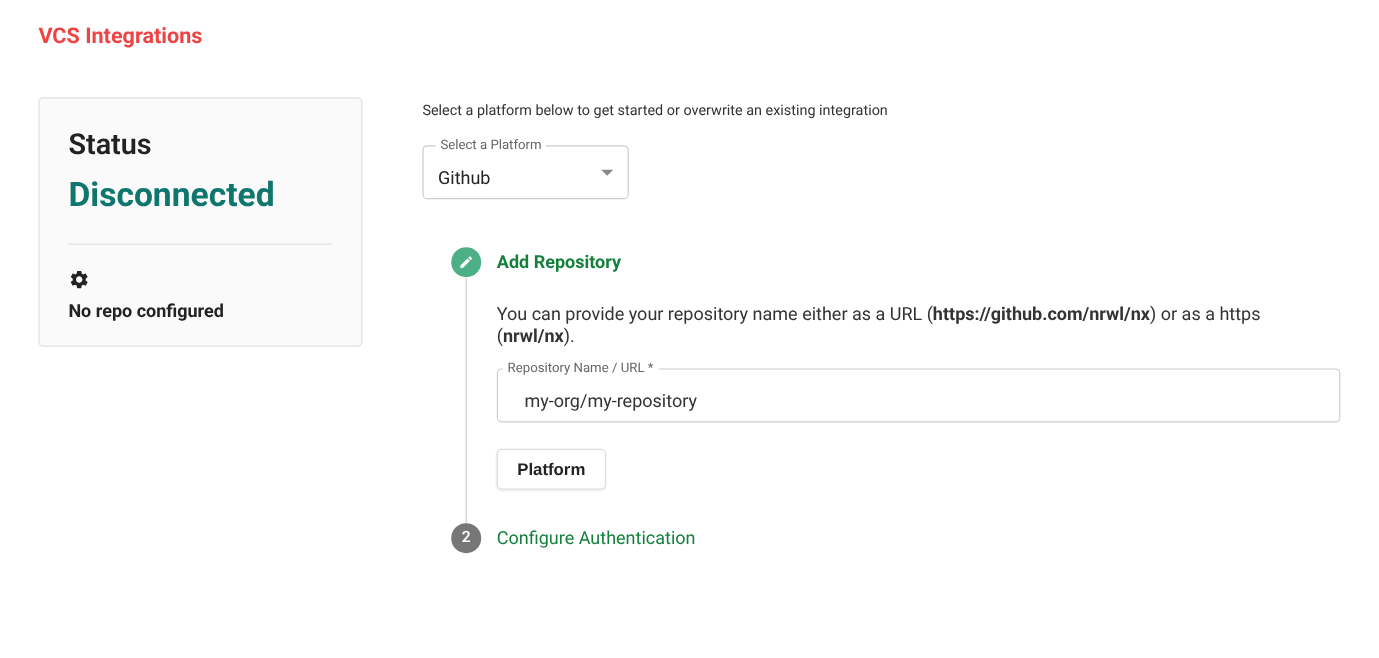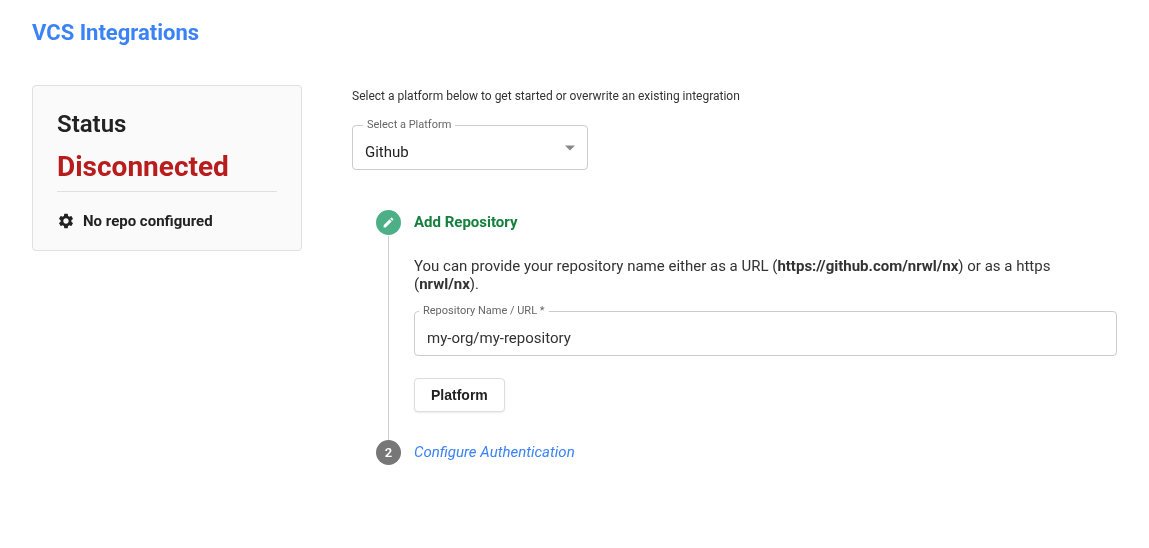--- a/index.html
+++ b/index.html
@@ -9,24 +9,24 @@
     }
     body {
       font-family: -apple-system, BlinkMacSystemFont, "Segoe UI", Roboto, "Helvetica Neue", Arial, sans-serif;
       color: #222;
       background: #fff;
       width: 1149px;
       height: 548px;
       padding: 20px 32px;
     }
     .page-title {
-      font-size: 22px;
+      font-size: 18px;
       font-weight: 700;
       margin-bottom: 40px;
-      color: #3b82f6;
+      color: #ef4444;
     }
     .layout {
       display: flex;
       gap: 50px;
     }
     .sidebar {
       width: 270px;
       flex-shrink: 0;
     }
     .status-card {
@@ -37,53 +37,54 @@
     }
     .status-label {
       font-size: 24px;
       font-weight: 600;
       margin-bottom: 12px;
       color: #222;
     }
     .status-value {
       font-size: 28px;
       font-weight: 700;
-      color: #b91c1c;
-      margin-bottom: 8px;
+      color: #0f766e;
+      margin-bottom: 24px;
     }
     .status-divider {
       border: none;
       border-top: 1px solid #e0e0e0;
       margin-bottom: 20px;
     }
     .repo-status {
       display: flex;
-      align-items: center;
+      align-items: flex-start;
       gap: 8px;
       font-weight: 700;
       font-size: 15px;
       color: #222;
+      flex-direction: column;
     }
     .gear-icon {
       width: 18px;
       height: 18px;
       flex-shrink: 0;
     }
     .main {
       flex: 1;
       padding-top: 4px;
     }
     .instruction {
       font-size: 12px;
       color: #333;
       margin-bottom: 22px;
     }
     .select-wrap {
       position: relative;
-      width: 236px;
+      width: 172px;
       border: 1px solid #ccc;
       border-radius: 4px;
       padding: 16px 12px 8px 12px;
       margin-bottom: 40px;
       background: #fff;
     }
     .select-floating-label {
       position: absolute;
       top: -8px;
       left: 10px;
@@ -151,22 +152,21 @@
       height: 13px;
     }
     .step-title {
       font-size: 15px;
       font-weight: 700;
       color: #15803d;
       line-height: 25px;
     }
     .step-title.muted {
       font-weight: 400;
-      color: #3b82f6;
-      font-style: italic;
+      color: #15803d;
     }
     .step-body {
       margin-top: 22px;
     }
     .step-desc {
       font-size: 15px;
       color: #333;
       margin-bottom: 18px;
     }
     .step-desc strong {
@@ -190,20 +190,21 @@
       color: #666;
     }
     .input-field {
       border: none;
       outline: none;
       width: 100%;
       font-size: 15px;
       color: #333;
       background: transparent;
       font-family: inherit;
+      margin-left: 10px;
     }
     .continue-btn {
       display: inline-block;
       border: 1px solid #ddd;
       border-radius: 4px;
       padding: 8px 16px;
       font-size: 14px;
       font-weight: 600;
       color: #222;
       background: #fff;

